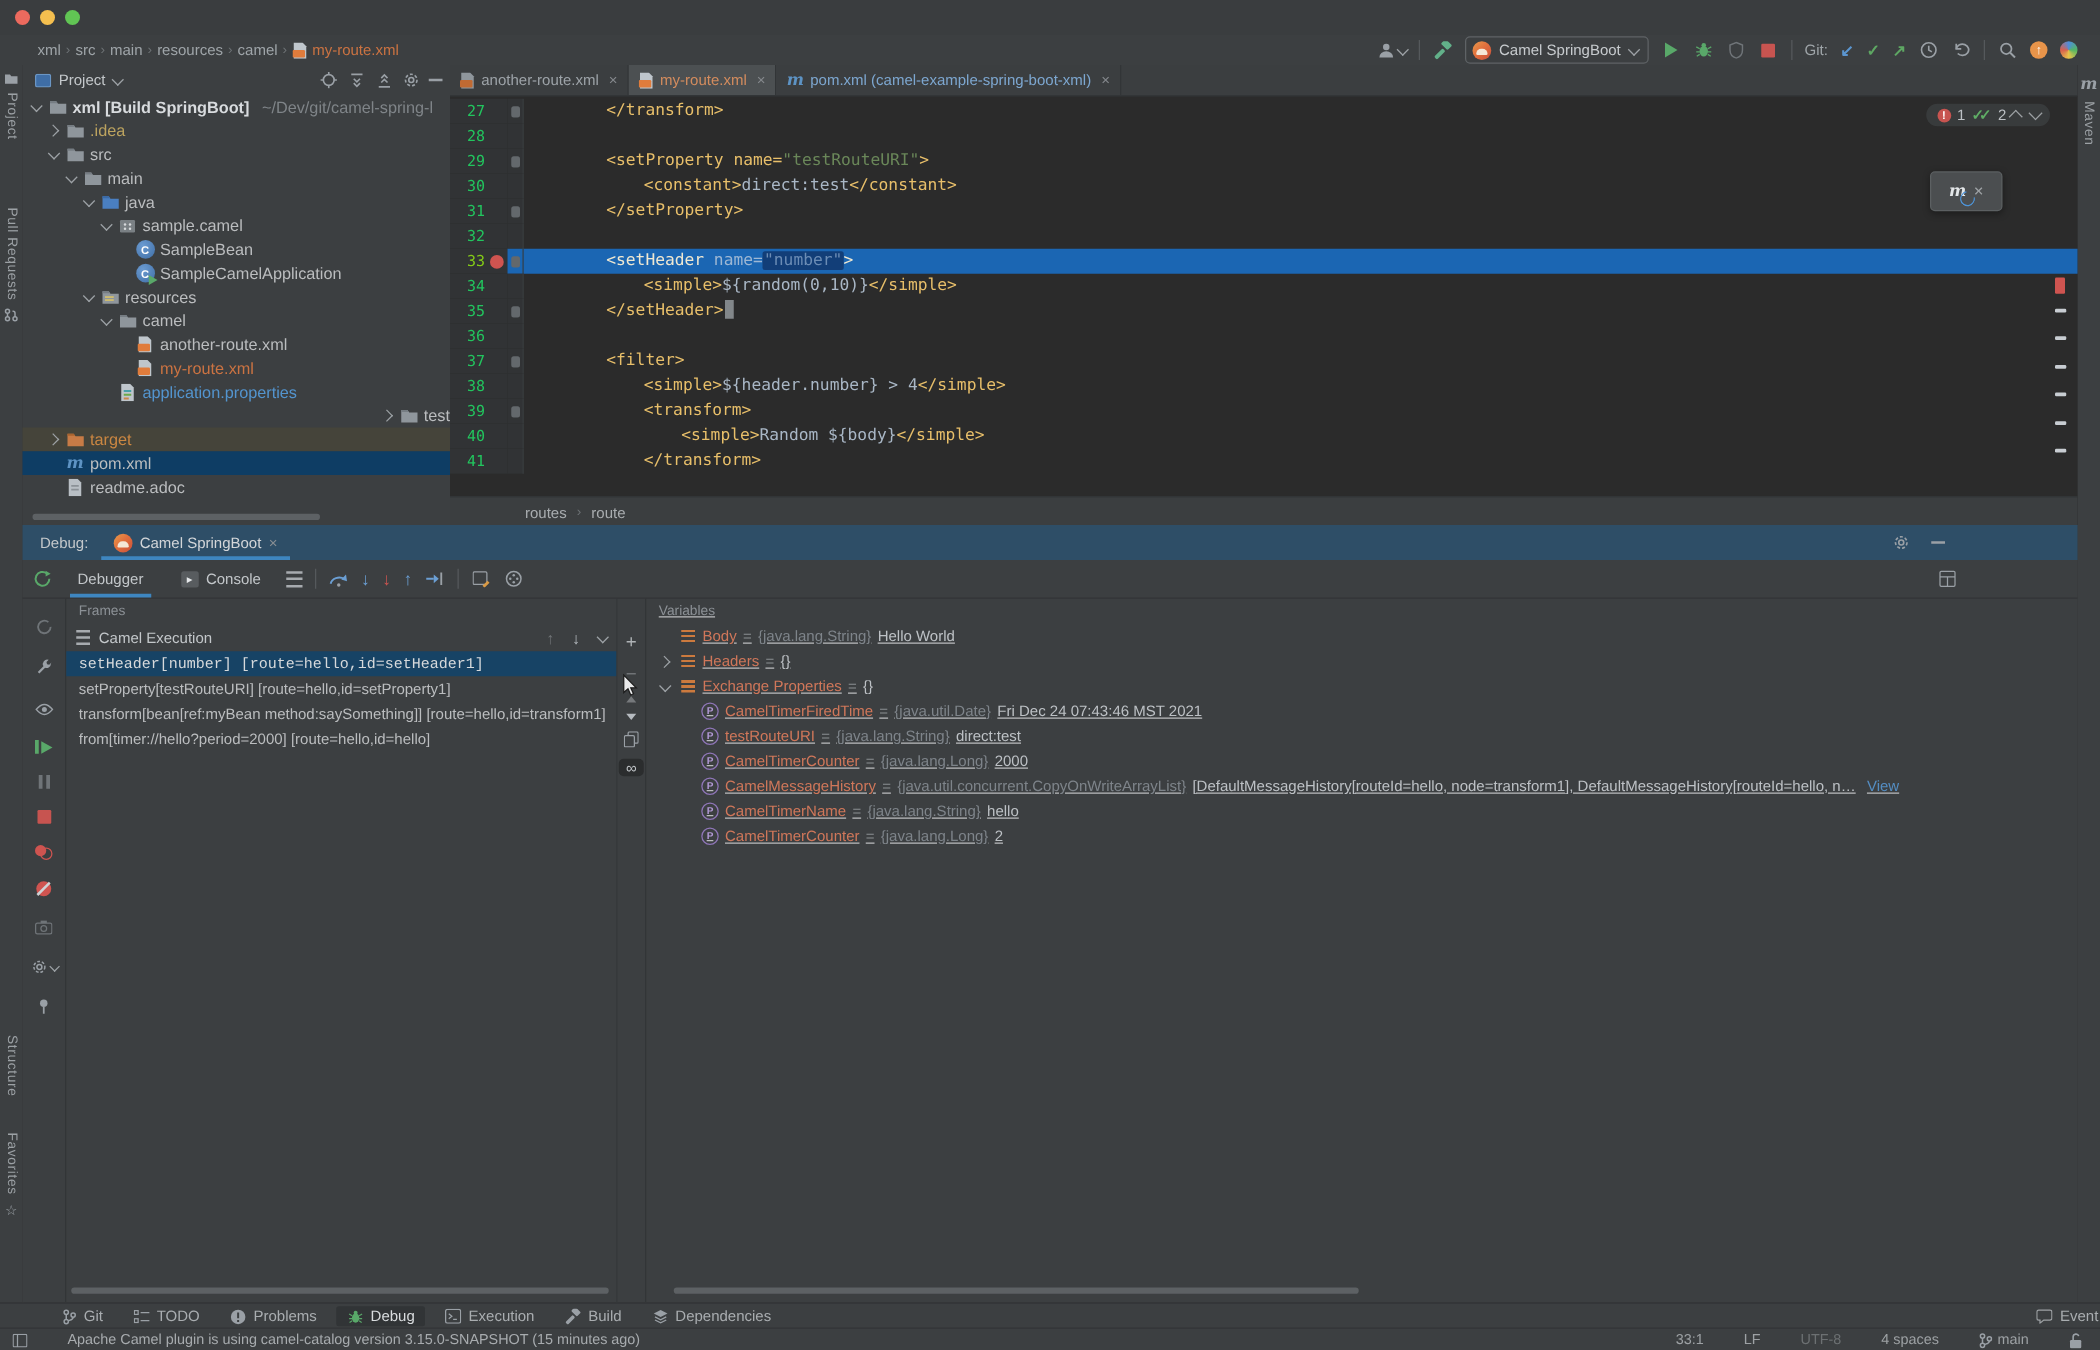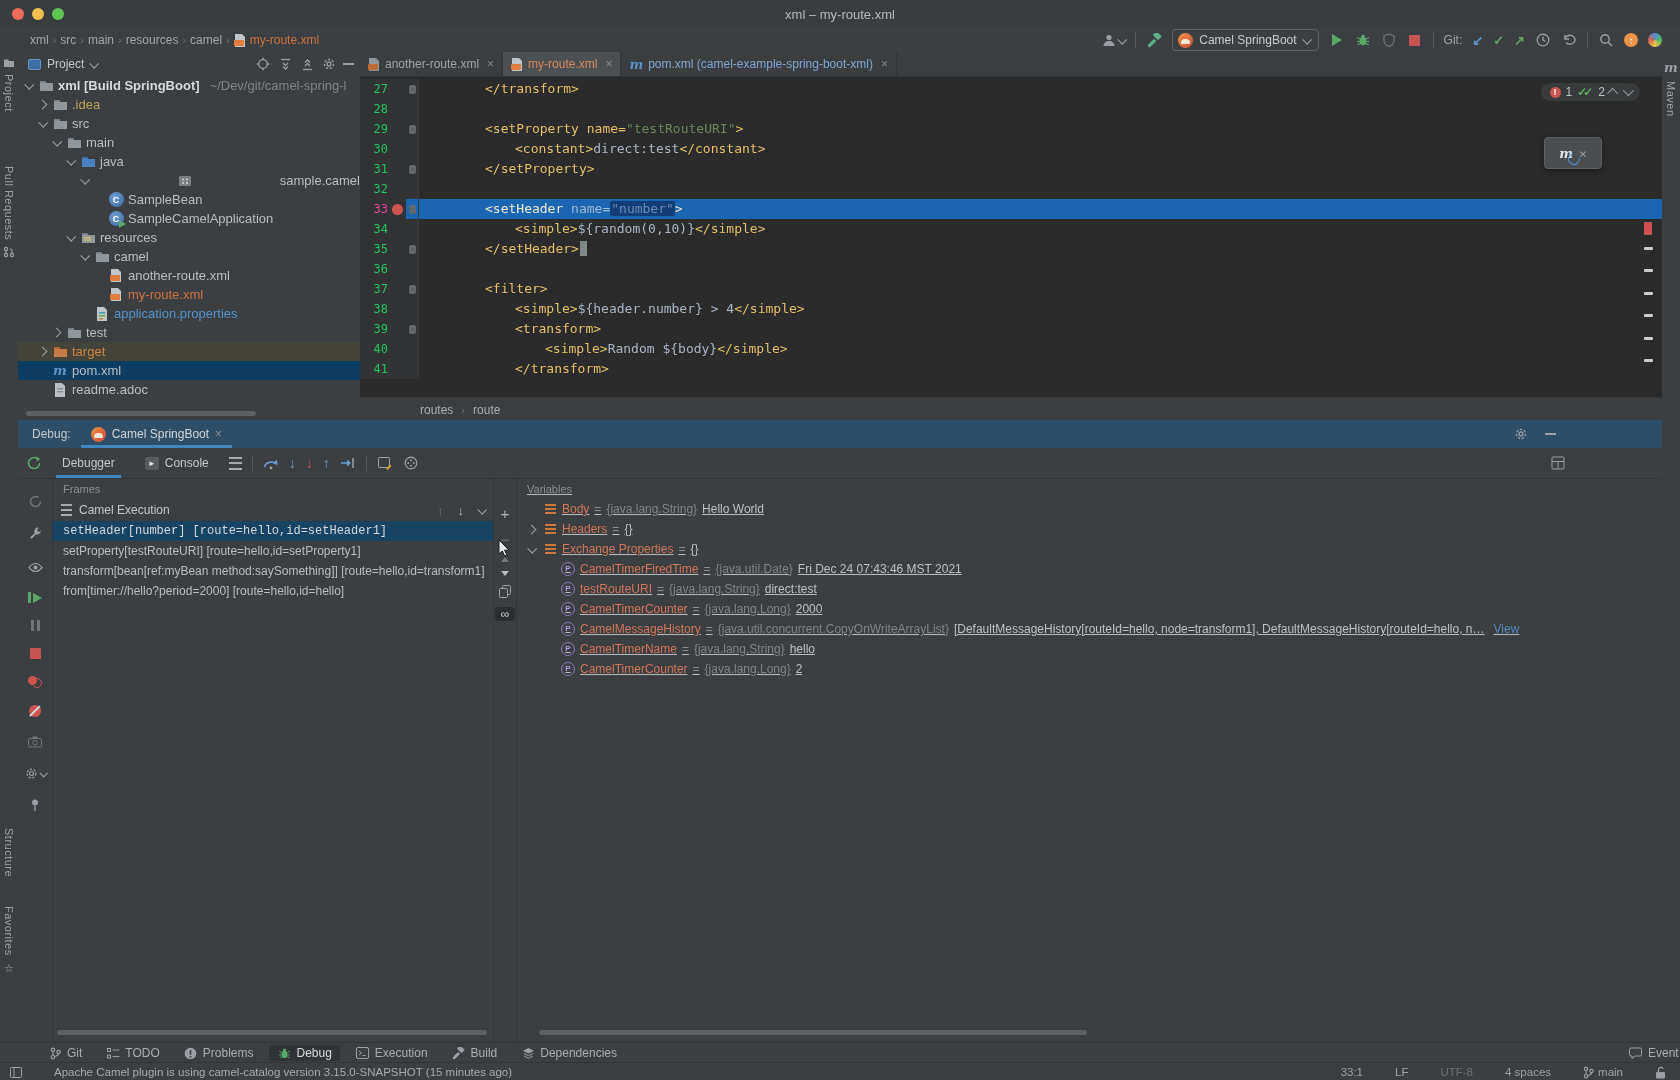--- a/index.html
+++ b/index.html
@@ -83,21 +83,21 @@
   .code-line{height:20px;display:flex;align-items:center;}
   .gut-num{width:28px;text-align:right;color:#22c55e;background:#313335;height:20px;line-height:20px;flex:none;font-size:12px;}
   .gut-bp{width:18px;height:20px;background:#313335;flex:none;display:flex;align-items:center;justify-content:center;}
   .gut-fold{width:12px;height:20px;flex:none;display:flex;align-items:center;justify-content:center;background:#313335;border-right:1px solid #393c3e;}
   .bp-dot{width:11px;height:11px;border-radius:50%;background:#cf5450;}
   .fold-mark{width:7px;height:9px;border-radius:2px;background:#63686c;}
   .code-text{flex:1;white-space:pre;color:#a9b7c6;height:20px;line-height:20px;}
   .sx-tag{color:#e8bf6a;} .sx-attr{color:#e8bf6a;} .sx-str{color:#6a8759;} .sx-txt{color:#a9b7c6;}
   .code-line.exec .code-text,.code-line.exec .gut-fold{background:#1b66b3;}
   .code-line.exec .sx-tag{color:#efe8d2;} .code-line.exec .sx-attr{color:#9db7d4;}
-  .code-line.exec .gut-num{color:#ec4899;}
+  .code-line.exec .gut-num{color:#84cc16;}
   .selbox{background:#123e78;color:#6b8cb5;border-radius:2px;padding:0 1px;}
   .caret-box{display:inline-block;width:7px;height:15px;background:#82878a;vertical-align:-3px;margin-left:1px;}
   .insp{position:absolute;top:6px;right:22px;display:flex;align-items:center;gap:5px;background:rgba(59,62,64,.85);
         border-radius:10px;padding:2px 9px;font-family:"Liberation Sans",sans-serif;font-size:12px;color:#bdc1c5;}
   .err-ball{width:11px;height:11px;border-radius:50%;background:#c75450;color:#fff;font-size:9px;font-weight:bold;
             display:flex;align-items:center;justify-content:center;}
   .chk{color:#5fad65;font-size:12px;font-weight:bold;letter-spacing:-4px;margin-right:4px;}
   .mini-chv{width:7px;height:7px;border-right:1.6px solid #9da1a4;border-bottom:1.6px solid #9da1a4;display:inline-block;}
   .mini-chv.up{transform:rotate(-135deg) translateY(-2px);} .mini-chv.dn{transform:rotate(45deg) translateY(-2px);}
   .float-btn{position:absolute;top:60px;right:60px;width:56px;height:30px;background:#4b4e50;border:1px solid #5c6062;
@@ -166,21 +166,20 @@
   .dim{color:#6c7072;}
   svg{display:block;}
 </style>
 </head>
 <body>
 
 <div class="abs titlebar">
   <span class="tl red"></span>
   <span class="tl yel"></span>
   <span class="tl grn"></span>
-  <span class="win-title">xml – my-route.xml</span>
 </div>
 
 <div class="abs navbar">
   <div class="crumbs">
     <span>xml</span>
       <span class="crumb-sep">›</span>
     <span>src</span>
       <span class="crumb-sep">›</span>
     <span>main</span>
       <span class="crumb-sep">›</span>
@@ -409,21 +408,21 @@
           <span class="chv down"></span>
         </span>
         <span class="i">
           <svg width="15" height="13">
             <path d="M1 2h5l1.4 2H14v8H1z" fill="#4a7fc1"></path>
             <path d="M1 2h5l1 1.6H1z" fill="#3a6aa6"></path>
           </svg>
         </span>
         <span class="tl-label">java</span>
       </div>
-      <div class="tree-row" style="padding-left: 60px; justify-content: space-between;">
+      <div class="tree-row" style="padding-left: 60px;">
         <span class="arr">
           <span class="chv down"></span>
         </span>
         <span class="i">
           <svg width="14" height="12">
             <rect x="1" y="1" width="12" height="10" rx="1" fill="#7a8084"></rect>
             <circle cx="5" cy="4.5" r="1" fill="#d6d9db"></circle>
             <circle cx="9" cy="4.5" r="1" fill="#d6d9db"></circle>
             <circle cx="5" cy="8" r="1" fill="#d6d9db"></circle>
             <circle cx="9" cy="8" r="1" fill="#d6d9db"></circle>
@@ -496,21 +495,21 @@
         <span class="i">
           <svg width="12" height="14">
             <path d="M1 0h7l3 3v11H1z" fill="#bfc6cc"></path>
             <rect x="3" y="5" width="6" height="1.6" fill="#48a0a8"></rect>
             <rect x="3" y="8" width="6" height="1.6" fill="#6da84a"></rect>
             <rect x="3" y="11" width="4" height="1.6" fill="#c9864a"></rect>
           </svg>
         </span>
         <span class="tl-label c-mod">application.properties</span>
       </div>
-      <div class="tree-row" style="padding-left: 32px;">
+      <div class="tree-row" style="padding-left: 32px; justify-content: flex-end;">
         <span class="arr">
           <span class="chv right"></span>
         </span>
         <span class="i">
           <svg width="15" height="13">
             <path d="M1 2h5l1.4 2H14v8H1z" fill="#8f969c"></path>
             <path d="M1 2h5l1 1.6H1z" fill="#767d83"></path>
           </svg>
         </span>
         <span class="tl-label">test</span>

